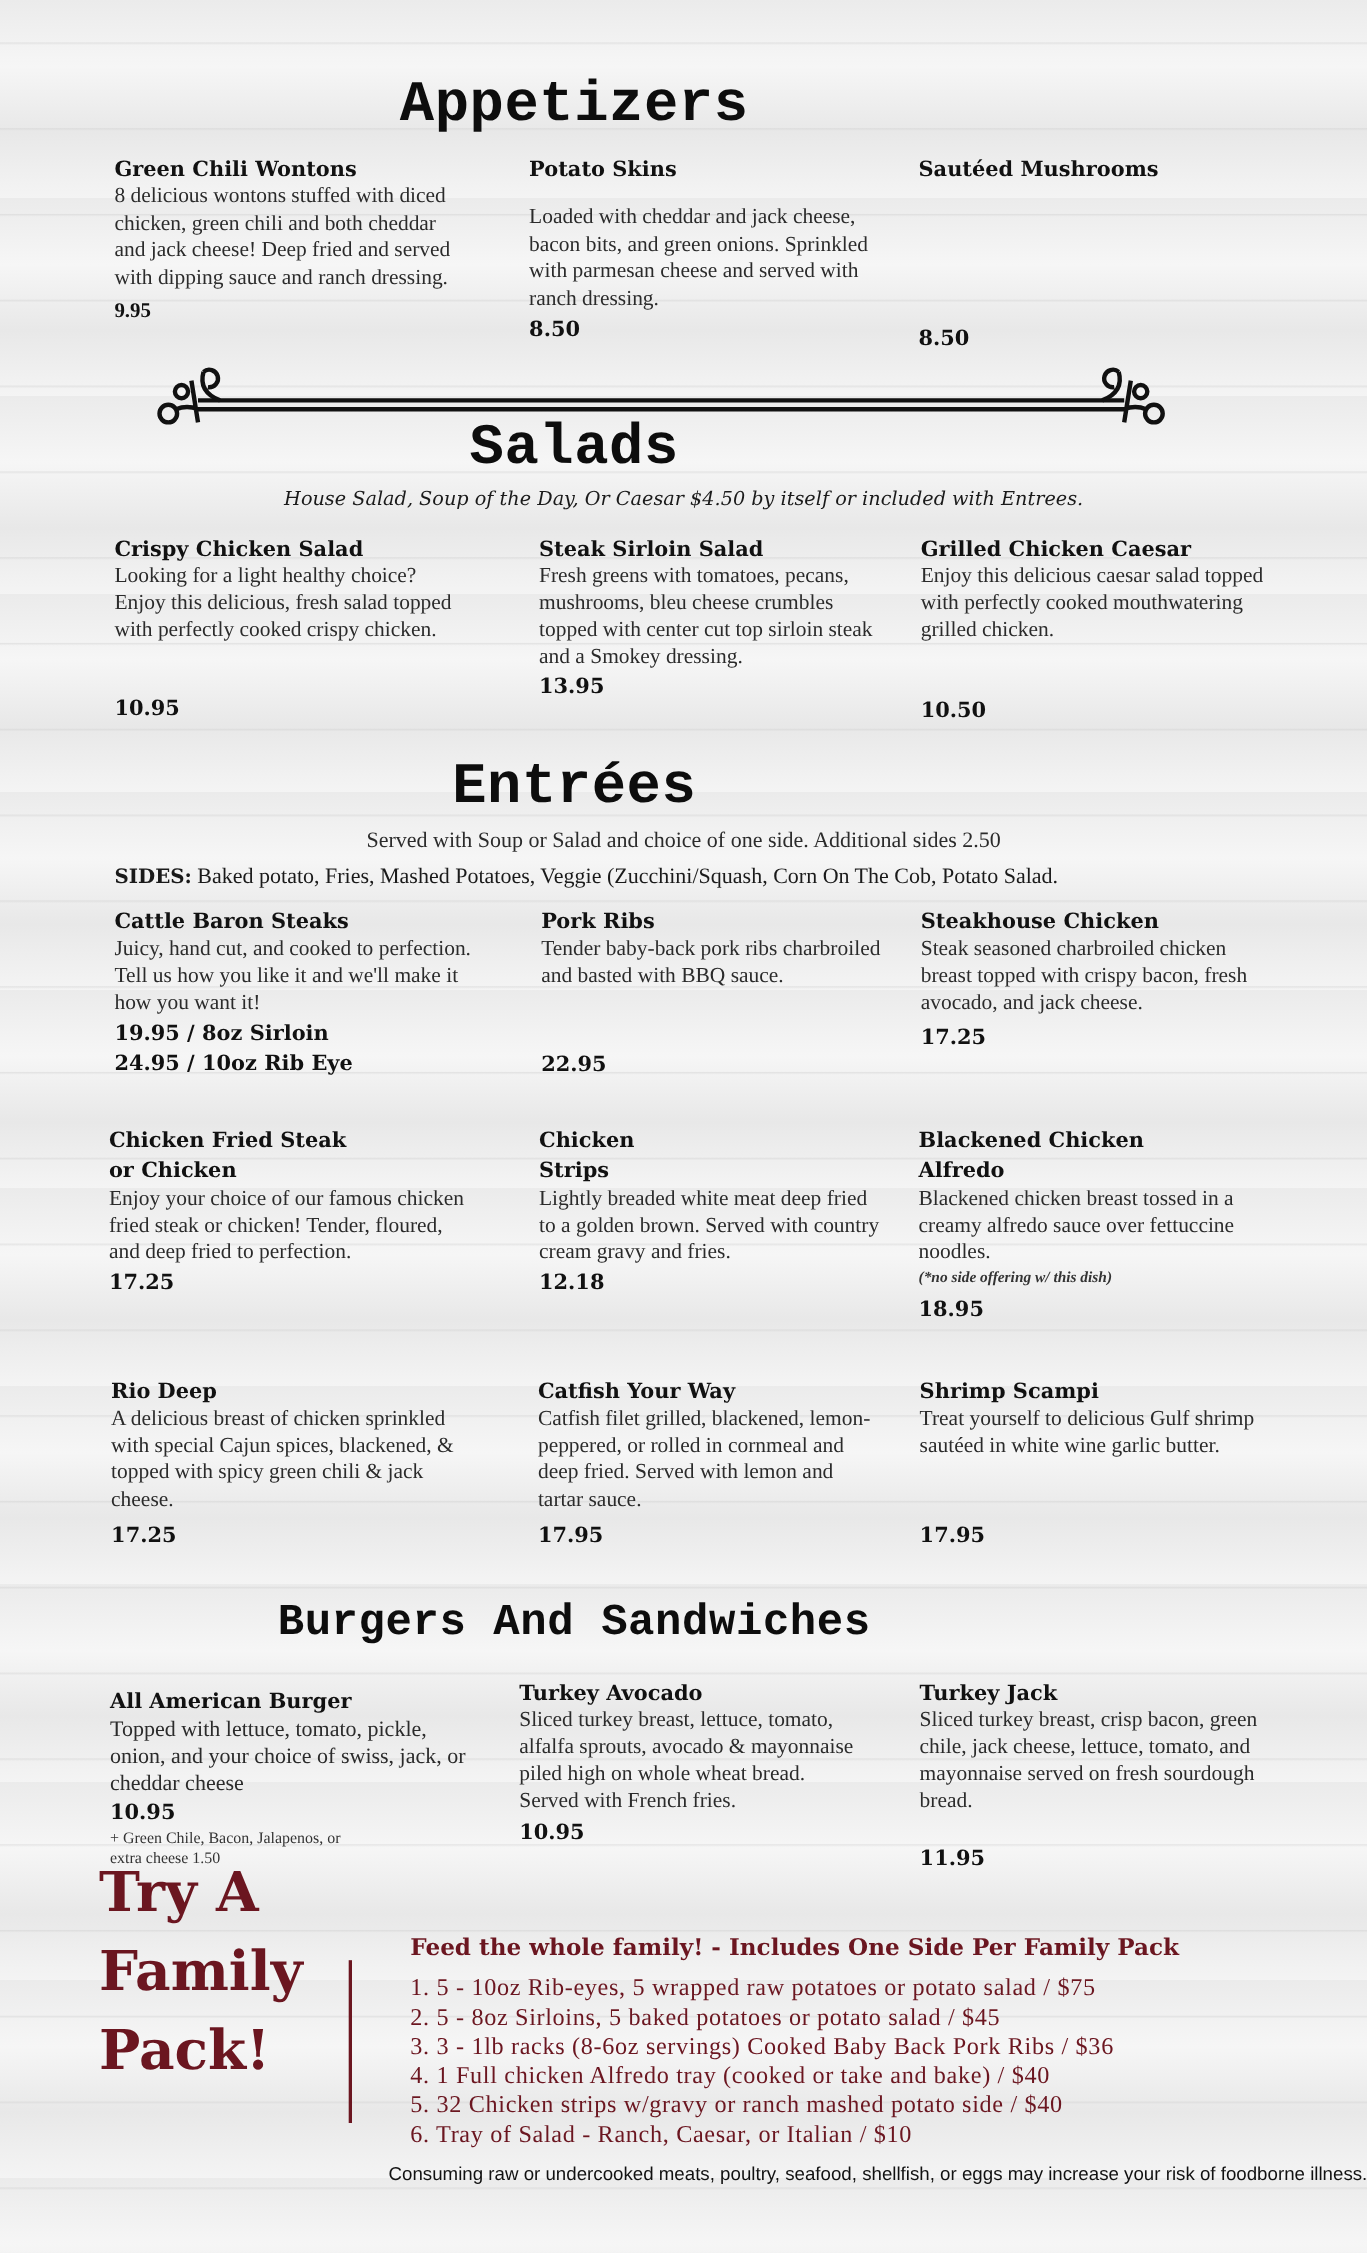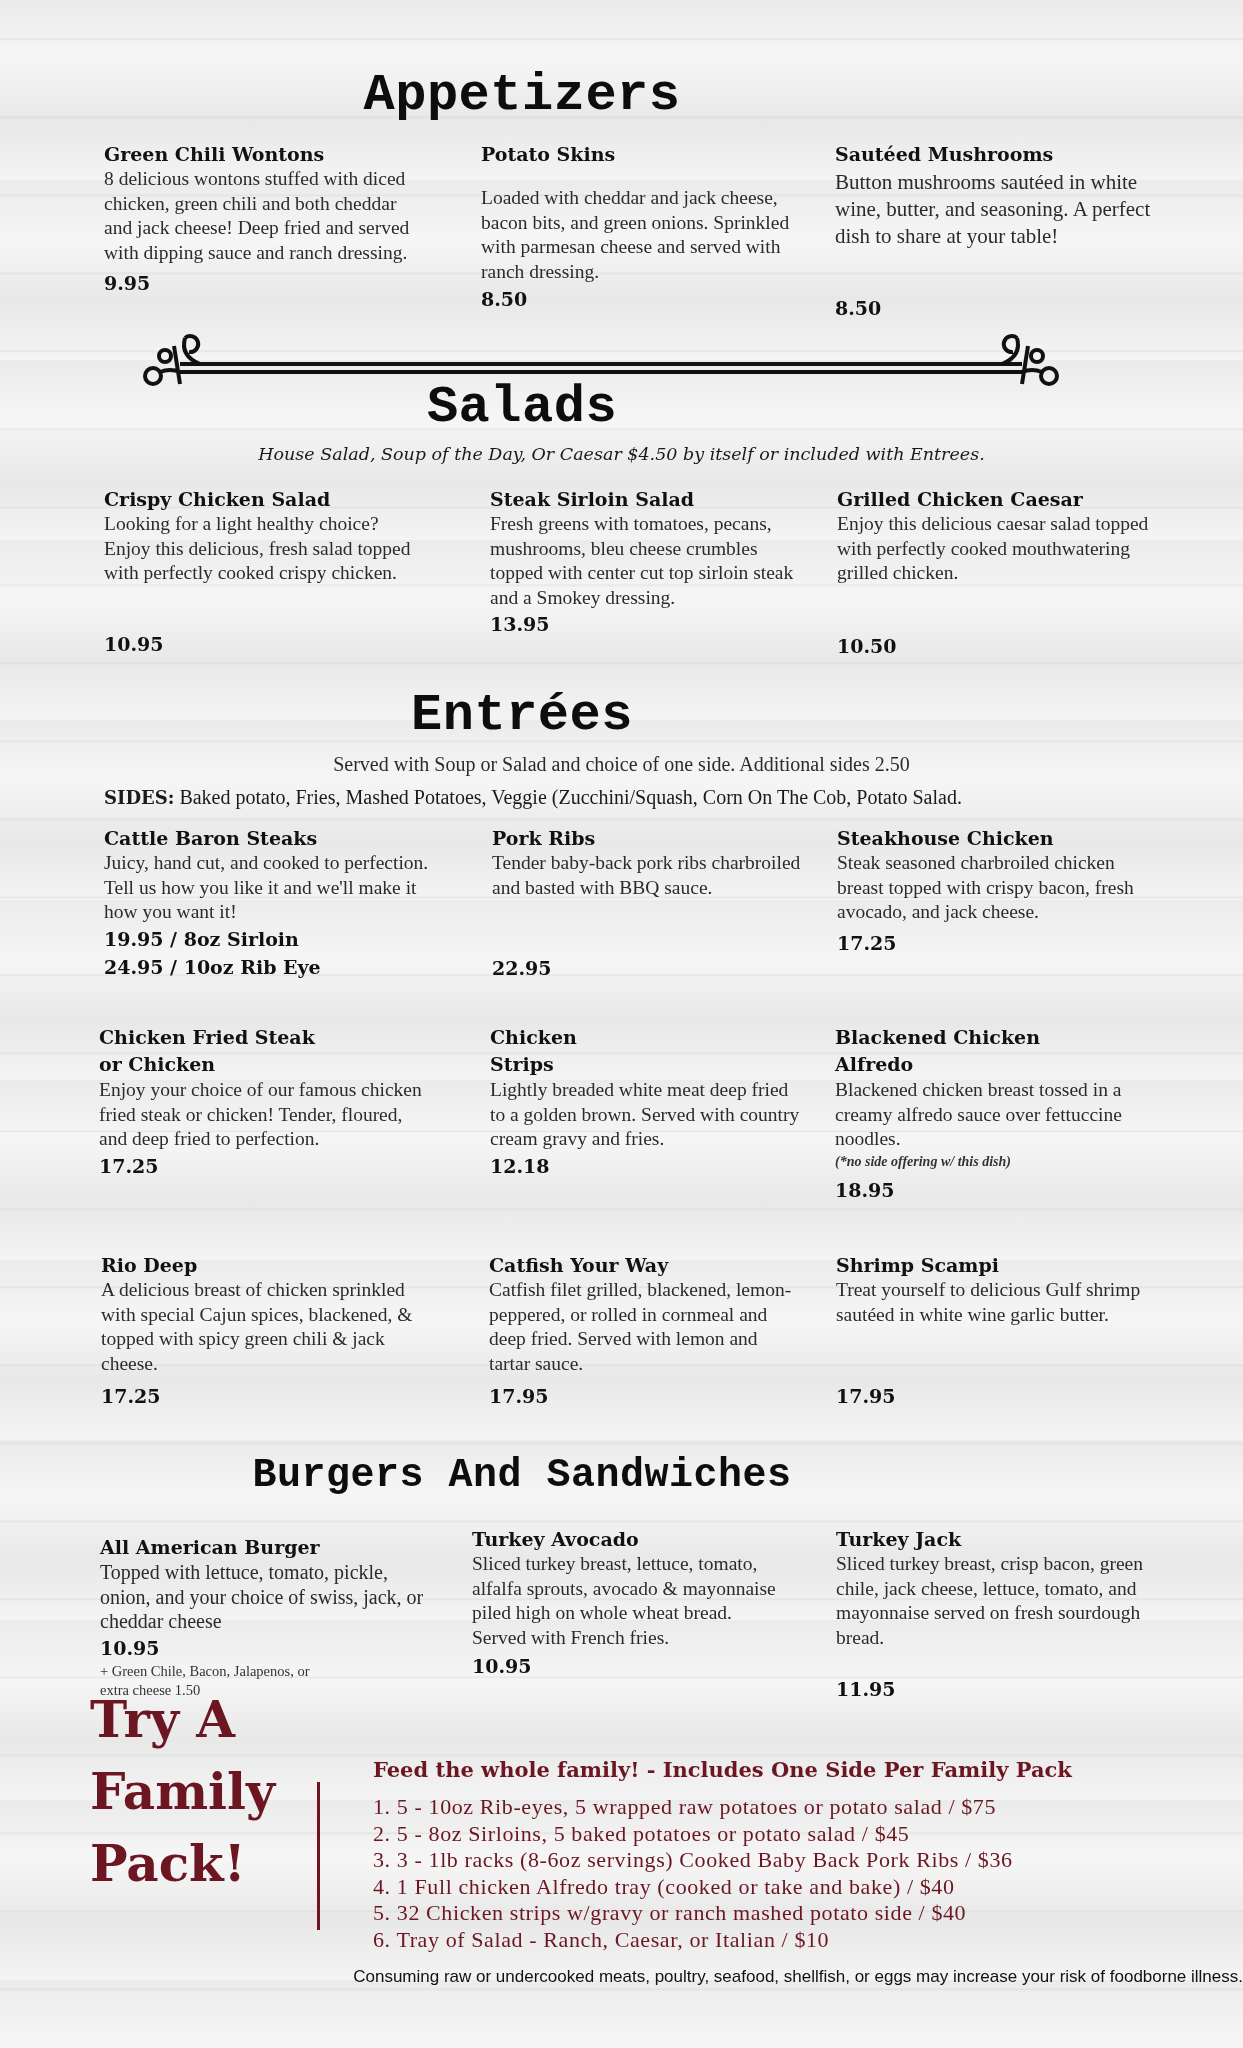--- a/index.html
+++ b/index.html
@@ -63,30 +63,29 @@
   }
 </style>
 </head>
 <body>
 
 <div class="section-title" style="top:66px; font-size:52px;">Appetizers</div>
 
 <div class="item" style="left:104px; top:142px; width:320px;">
   <div class="item-title">Green Chili Wontons</div>
   <div class="item-desc">8 delicious wontons stuffed with diced chicken, green chili and both cheddar and jack cheese! Deep fried and served with dipping sauce and ranch dressing.</div>
-  <div class="item-price" style="margin-top:4px;">9.95</div>
+  <div class="item-price" style="margin-top:4px;font-family:Liberation Serif, serif;">9.95</div>
 </div>
 <div class="item" style="left:481px; top:142px; width:315px;">
   <div class="item-title">Potato Skins</div>
   <div class="item-desc" style="margin-top:19px;">Loaded with cheddar and jack cheese, bacon bits, and green onions. Sprinkled with parmesan cheese and served with ranch dressing.</div>
   <div class="item-price" style="margin-top:1px;">8.50</div>
 </div>
 <div class="item" style="left:835px; top:142px; width:340px;">
   <div class="item-title">Sautéed Mushrooms</div>
-  <div class="item-desc" style="font-size:21px; line-height:27px; margin-top:2px;">Button mushrooms sautéed in white wine, butter, and seasoning. A perfect dish to share at your table!</div>
   <div class="item-price" style="position:absolute; top:152px;">8.50</div>
 </div>
 
 <svg class="divider" viewBox="0 0 922 64">
   <g fill="none" stroke="#111" stroke-width="4">
     <path d="M40 38 L882 38"></path>
     <path d="M40 46 L882 46"></path>
     <path d="M60 38 Q40 30 45 12 M45 12 a8 8 0 1 1 4 14"></path>
     <circle cx="25" cy="30" r="6"></circle>
     <circle cx="13" cy="50" r="8"></circle>

